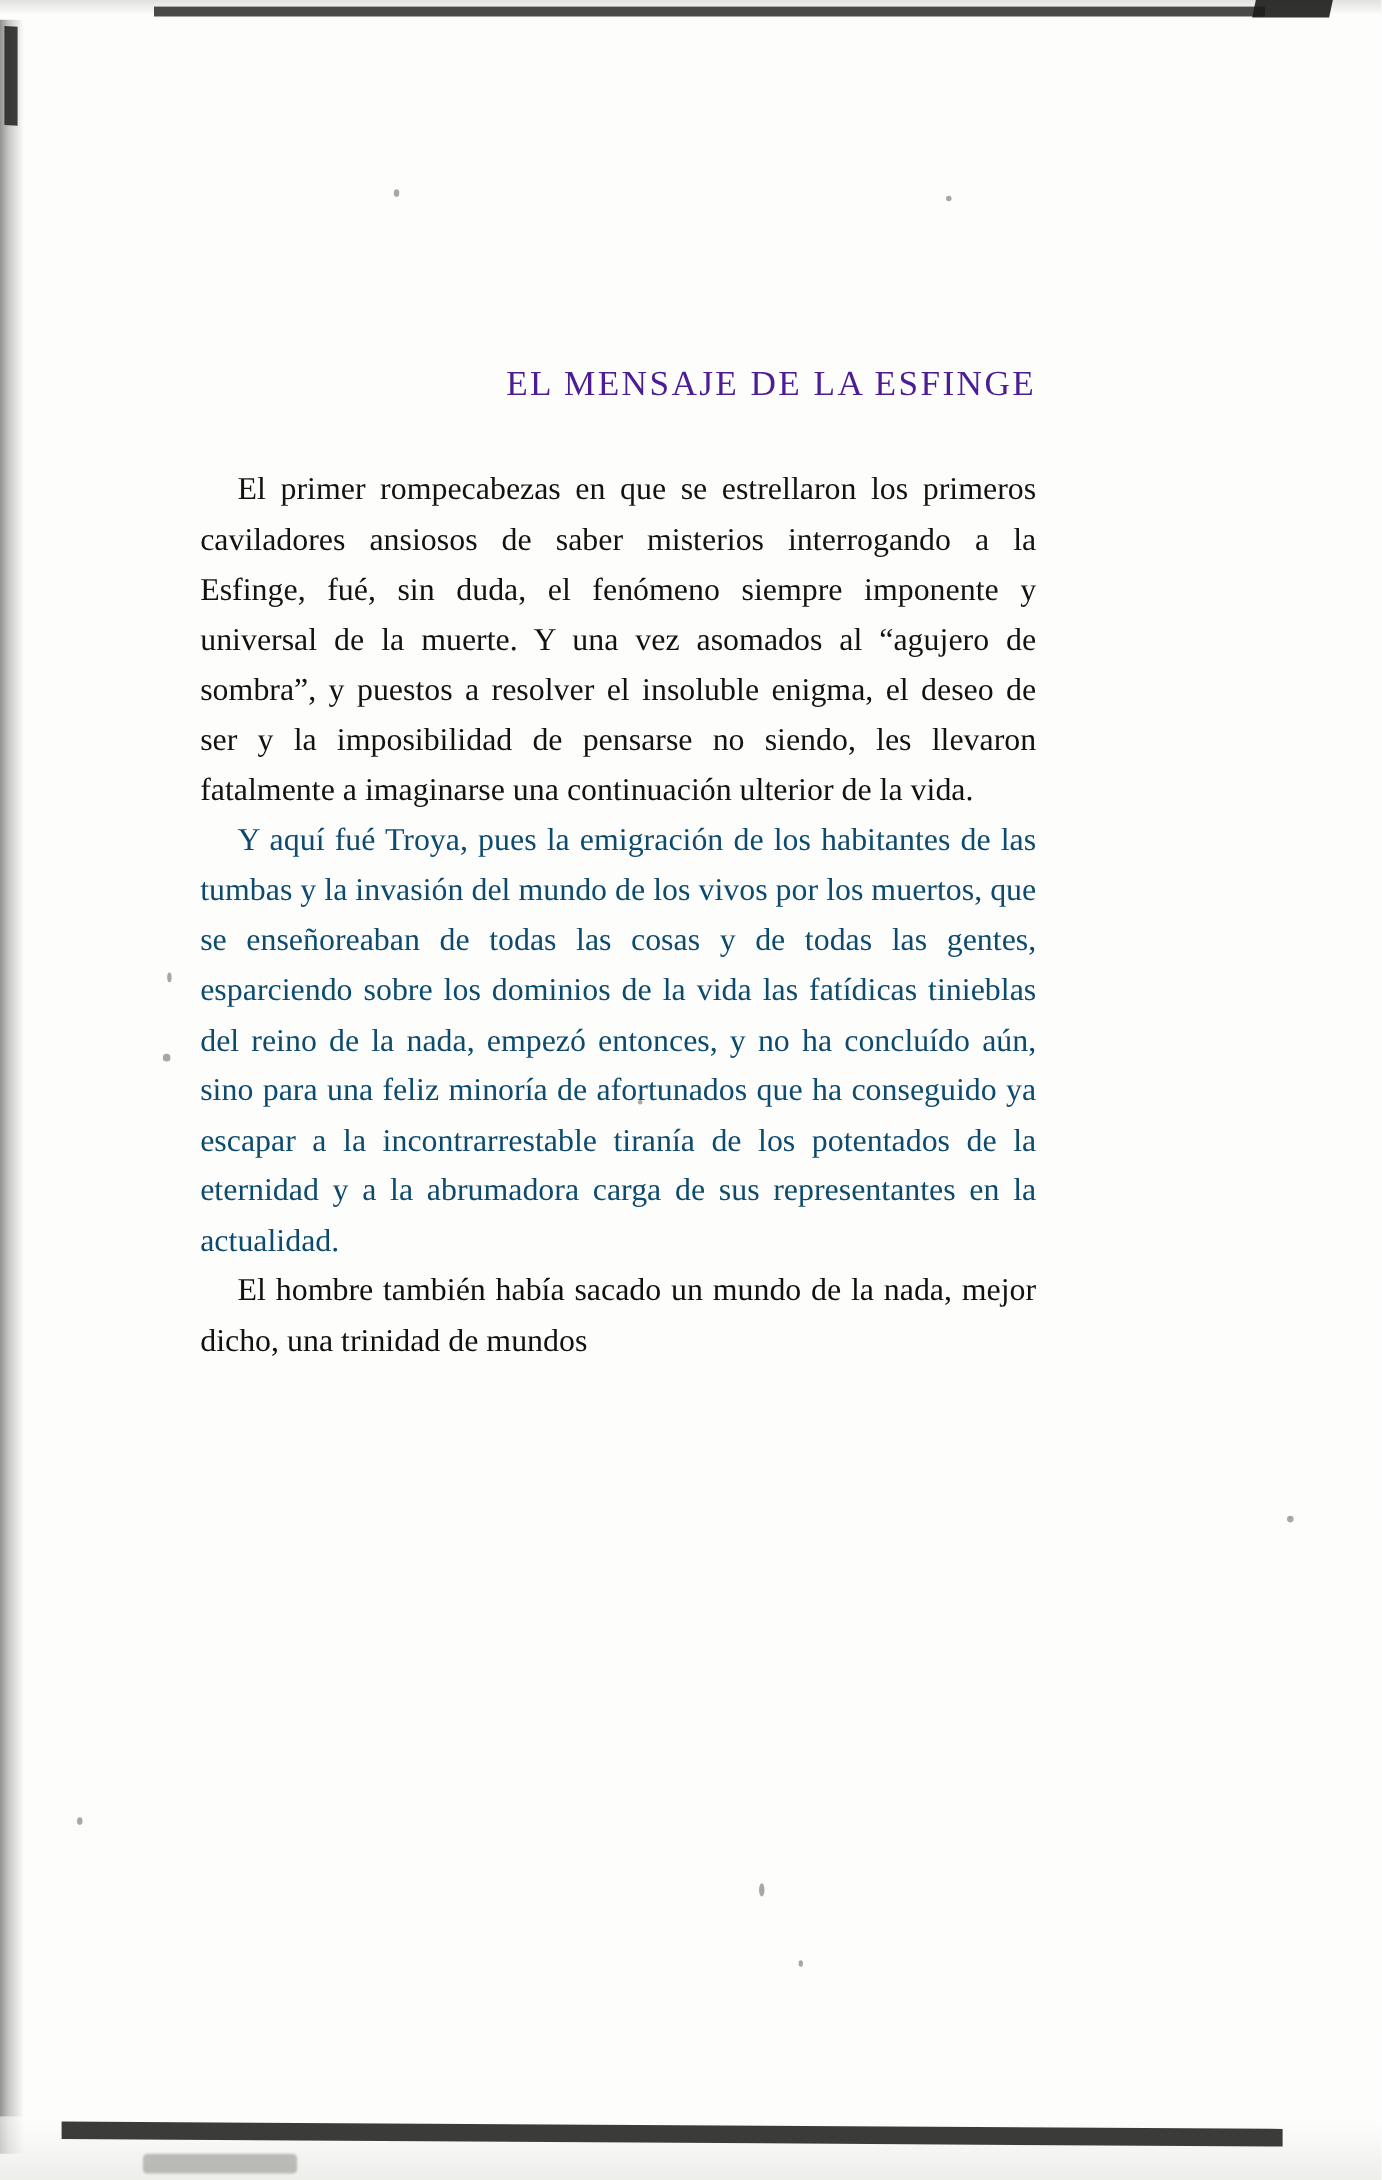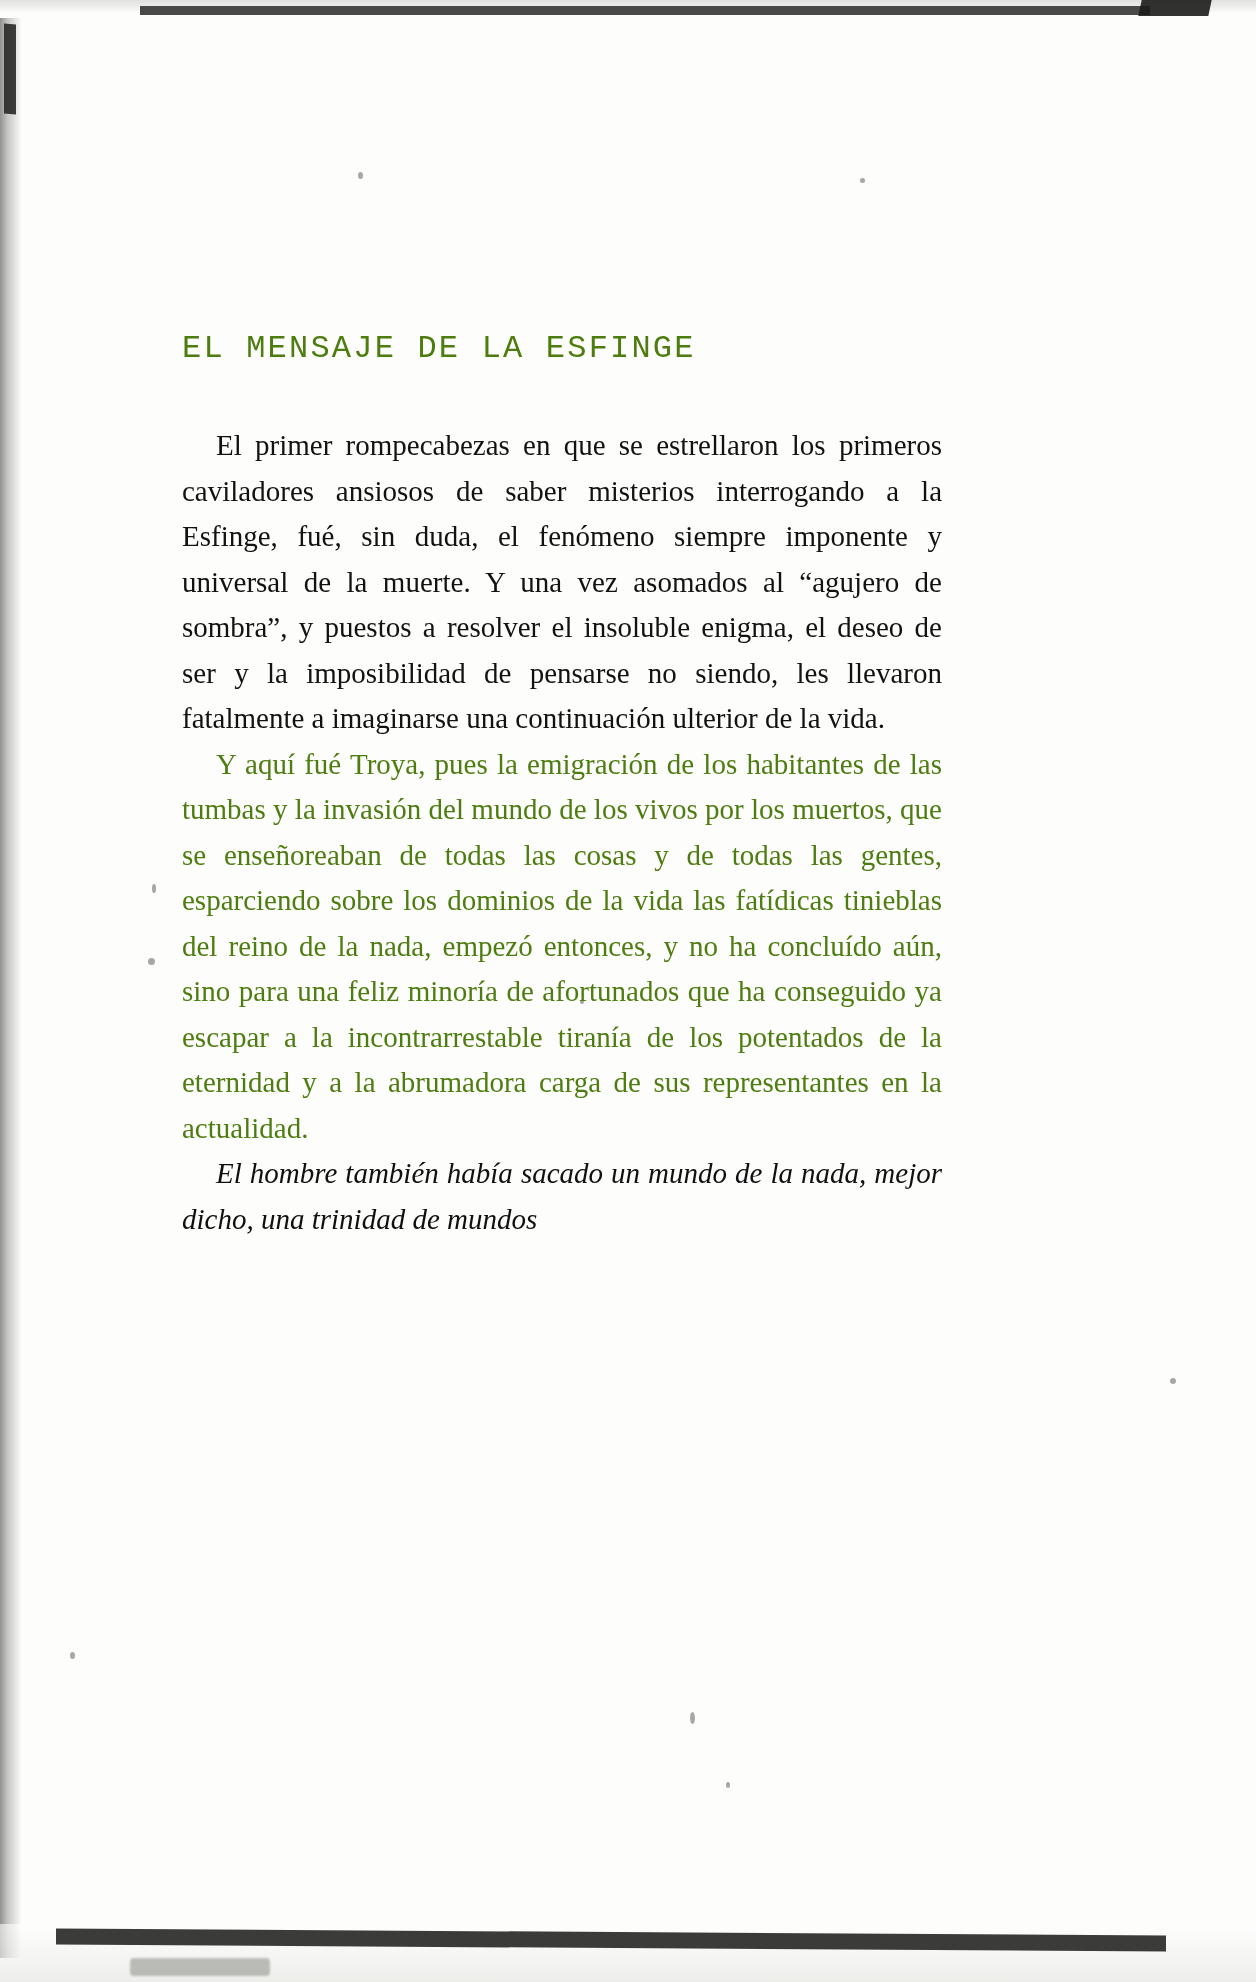--- a/index.html
+++ b/index.html
@@ -114,48 +114,47 @@
   .text-column {
     position: absolute;
     left: 182px;
     top: 330px;
     width: 760px;
   }
 
   .doc-title {
     font-size: 32px;
     letter-spacing: 2.2px;
-    text-align: left;
+    text-align: right;
     margin: 0 0 56px 0;
     font-weight: normal;
-    color: #4d7c0f;
+    color: #4c1d95;
     white-space: nowrap;
-    font-family: Liberation Mono, monospace;
   }
 
   p.para {
     margin: 0 0 0 0;
     font-size: 29px;
     line-height: 45.5px;
     text-align: justify;
     text-justify: inter-word;
     color: #121210;
     text-indent: 0;
   }
   p.para + p.para {
     margin-top: 0px;
   }
   .indent-line {
     display: inline-block;
     width: 34px;
   }
 
   
-  .para:nth-of-type(2) { color: #4d7c0f; }
-  .para:nth-of-type(3) { color: #101010; font-style: italic; }
+  .para:nth-of-type(2) { color: #0c4a6e; }
+  .para:nth-of-type(3) { color: #101010; }
 </style>
 </head>
 <body>
 
 <div class="page">
 
   <div class="edge-top"></div>
   <div class="edge-top-bar"></div>
   <div class="edge-top-bar2"></div>
   <div class="edge-left"></div>

